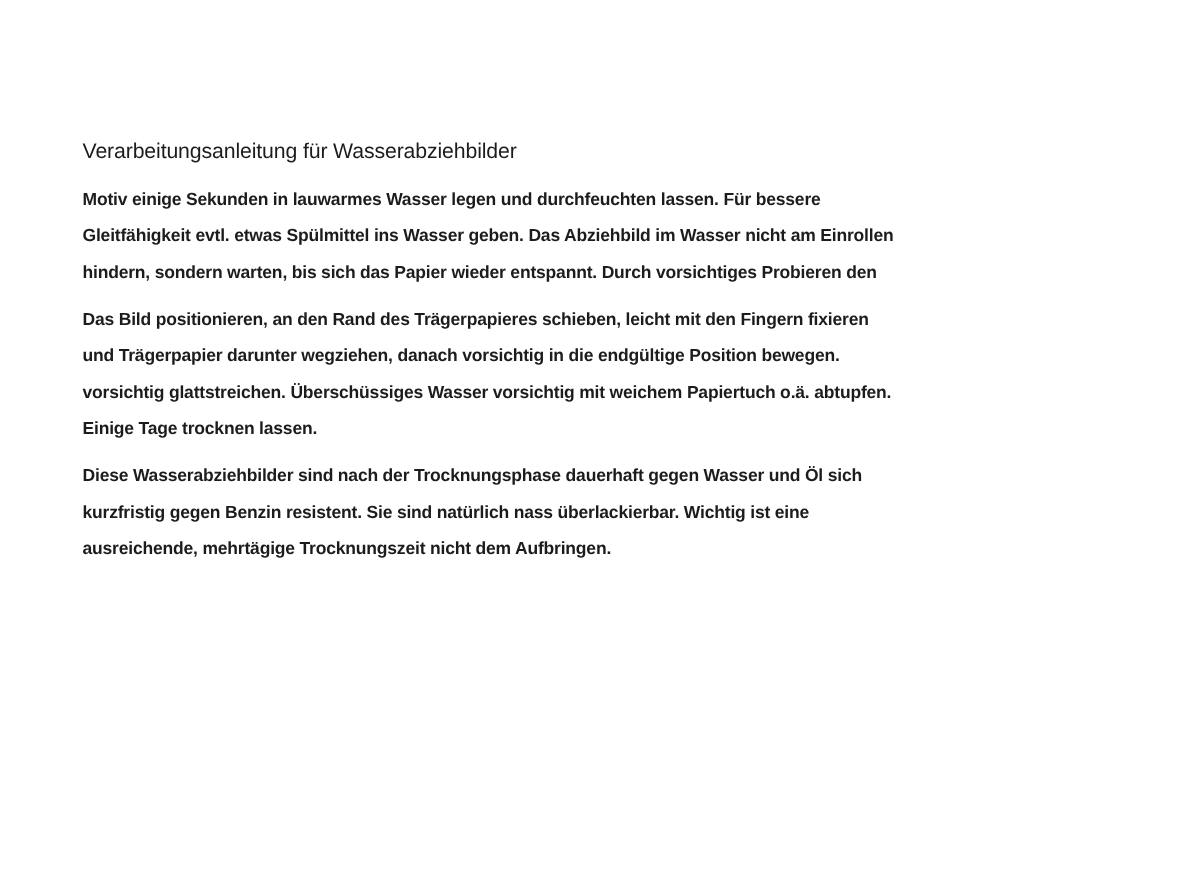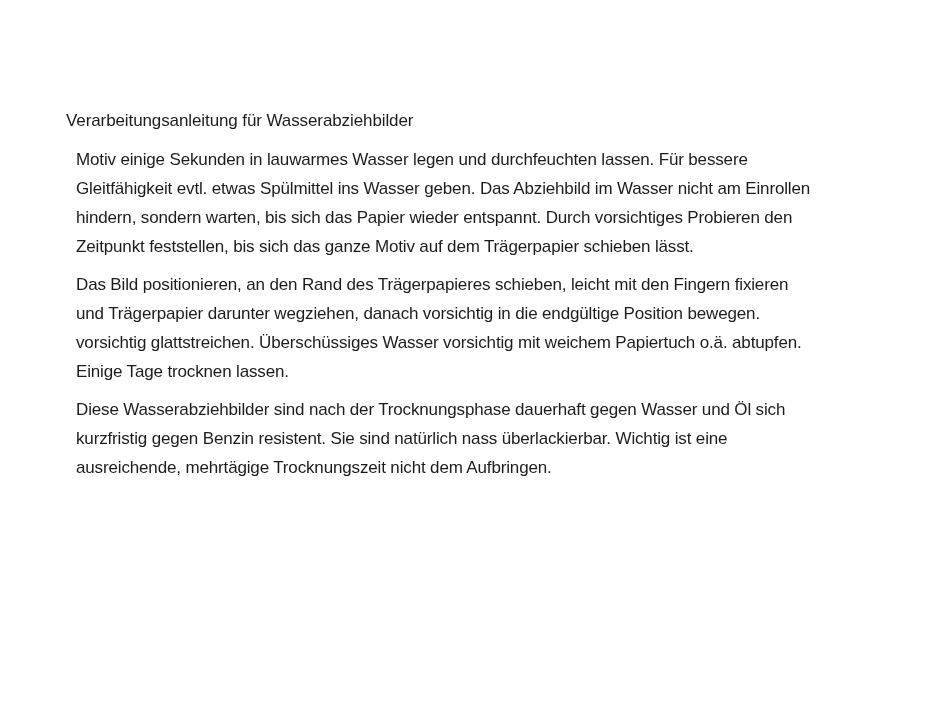--- a/index.html
+++ b/index.html
@@ -29,40 +29,38 @@
     letter-spacing: -0.1px;
     white-space: nowrap;
   }
   .para {
     margin: 0 0 9px 0;
   }
   .para:last-child {
     margin-bottom: 0;
   }
   .line {
-    font-size: 17px;
-    font-weight: 400;
+    font-size: 14px;
+    font-weight: 700;
     line-height: 29px;
     letter-spacing: -0.15px;
     white-space: nowrap;
-    margin-left: 10px;
   }
 </style>
 </head>
 <body>
 
 <div class="page">
 
   <h1 class="doc-title">Verarbeitungsanleitung für Wasserabziehbilder</h1>
 
   <div class="para">
     <div class="line">Motiv einige Sekunden in lauwarmes Wasser legen und durchfeuchten lassen. Für bessere</div>
     <div class="line">Gleitfähigkeit evtl. etwas Spülmittel ins Wasser geben. Das Abziehbild im Wasser nicht am Einrollen</div>
     <div class="line">hindern, sondern warten, bis sich das Papier wieder entspannt. Durch vorsichtiges Probieren den</div>
-    <div class="line">Zeitpunkt feststellen, bis sich das ganze Motiv auf dem Trägerpapier schieben lässt.</div>
   </div>
 
 
   <div class="para">
     <div class="line">Das Bild positionieren, an den Rand des Trägerpapieres schieben, leicht mit den Fingern fixieren</div>
     <div class="line">und Trägerpapier darunter wegziehen, danach vorsichtig in die endgültige Position bewegen.</div>
     <div class="line">vorsichtig glattstreichen. Überschüssiges Wasser vorsichtig mit weichem Papiertuch o.ä. abtupfen.</div>
     <div class="line">Einige Tage trocknen lassen.</div>
   </div>
 

